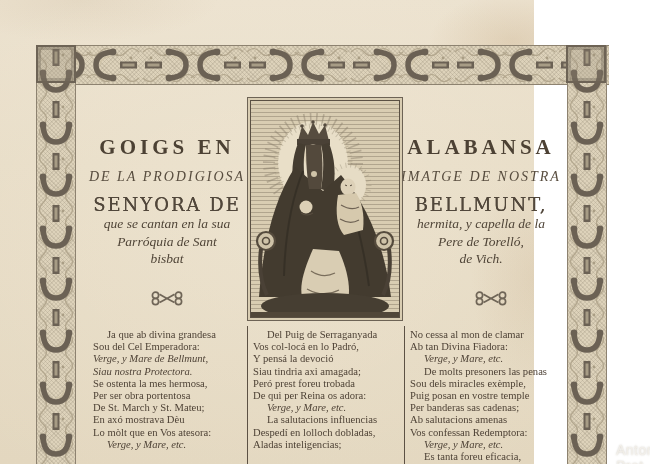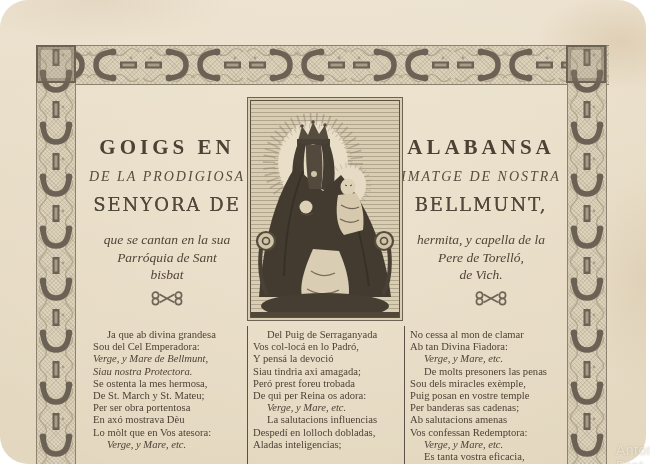--- a/index.html
+++ b/index.html
@@ -1,25 +1,24 @@
 <!DOCTYPE html>
 <html><head>
 <meta charset="utf-8">
 <style>
   html,body{margin:0;padding:0;width:650px;height:464px;overflow:hidden;
     font-family:"Liberation Serif", serif;}
-  .page{position:relative;width:646px;height:464px;
+  .page{position:relative;width:534px;height:464px;
     background-color:#e8ddc7;
     background-image:
       radial-gradient(ellipse 120px 70px at 96% 9%, rgba(175,135,85,.20), transparent 70%),
       radial-gradient(ellipse 90px 160px at 100% 60%, rgba(168,132,88,.12), transparent 70%),
       radial-gradient(ellipse 200px 60px at 15% 0%, rgba(160,128,88,.10), transparent 70%),
       radial-gradient(ellipse 500px 380px at 50% 50%, rgba(255,250,238,.20), transparent 80%),
       linear-gradient(180deg,#ece2cf 0%, #e8ddc7 35%, #e3d7bf 100%);
-    border-radius: 28px;
   }
   
   .band{position:absolute;
     background-color:#ddd2ba;
     background-image:
       repeating-linear-gradient(45deg, rgba(140,130,110,.22) 0 1px, transparent 1px 3px),
       repeating-linear-gradient(-45deg, rgba(140,130,110,.18) 0 1px, transparent 1px 3px);}
   .band svg{display:block}
   .band-top{left:37px;top:45px;width:572px;height:38px;border-top:1px solid #8d8270;border-bottom:1px solid #8d8270;}
   .band-left{left:36px;top:45px;width:38px;height:419px;border-left:1px solid #8d8270;border-right:1px solid #8d8270;}
@@ -30,21 +29,21 @@
   .corner-tr{left:566px;top:45px}
   
   .head-block{position:absolute;top:132px;text-align:center;color:#4c4134;}
   .hb-left{left:83px;width:168px}
   .hb-right{left:396px;width:170px}
   .h-main{font-size:21px;font-weight:bold;letter-spacing:4px;line-height:22px;margin-top:4px;}
   .h-sub{font-size:14px;letter-spacing:2px;margin-top:11px;color:#574c3e;font-style:italic;}
   .h-display{font-size:18px;font-weight:normal;letter-spacing:2px;margin-top:9px;
     font-family:"DejaVu Serif", serif;color:#51473b;text-shadow:0 0 .5px #51473b;}
   .h-it{font-style:italic;font-size:13.5px;line-height:17.5px;color:#4f4437;}
-  .h-it-first{margin-top:16px}
+  .h-it-first{margin-top:0}
   
   .woodcut{position:absolute;left:250px;top:100px;width:148px;height:216px;
     background-color:#d9cdb2;
     background-image:repeating-linear-gradient(0deg, rgba(82,72,58,.30) 0 1px, transparent 1px 4px);
     border:1px solid #5a5043;box-shadow:0 0 0 2px #d9cdb2, 0 0 0 3px #6d6355;}
   .woodcut svg{display:block}
   
   .fleuron{position:absolute;top:291px;width:34px;height:15px;}
   .fl-left{left:150px}
   .fl-right{left:474px}
@@ -216,22 +215,22 @@
         <use href="#fleuron8x8"></use>
       </svg>
   </div>
 
   <div class="vcol vcol-1">
       <div class="vline ind">Ja que ab divina grandesa</div>
       <div class="vline">Sou del Cel Emperadora:</div>
       <div class="vline it">Verge, y Mare de Bellmunt,</div>
       <div class="vline it">Siau nostra Protectora.</div>
       <div class="vline">Se ostenta la mes hermosa,</div>
+      <div class="vline">Per ser obra portentosa</div>
       <div class="vline">De St. March y St. Mateu;</div>
-      <div class="vline">Per ser obra portentosa</div>
       <div class="vline">En axó mostrava Dèu</div>
       <div class="vline">Lo mòlt que en Vos atesora:</div>
       <div class="vline it ind">Verge, y Mare, etc.</div>
     </div>
   <div class="vrule vrule-1"></div>
   <div class="vcol vcol-2">
       <div class="vline ind">Del Puig de Serraganyada</div>
       <div class="vline">Vos col-locá en lo Padró,</div>
       <div class="vline">Y pensá la devoció</div>
       <div class="vline">Siau tindria axi amagada;</div>
@@ -247,18 +246,18 @@
       <div class="vline">No cessa al mon de clamar</div>
       <div class="vline">Ab tan Divina Fiadora:</div>
       <div class="vline it ind">Verge, y Mare, etc.</div>
       <div class="vline ind">De molts presoners las penas</div>
       <div class="vline">Sou dels miracles exèmple,</div>
       <div class="vline">Puig posan en vostre temple</div>
       <div class="vline">Per banderas sas cadenas;</div>
       <div class="vline">Ab salutacions amenas</div>
       <div class="vline">Vos confessan Redemptora:</div>
       <div class="vline it ind">Verge, y Mare, etc.</div>
-      <div class="vline ind">Es tanta vostra eficacia,</div>
+      <div class="vline ind">Es tanta foreu eficacia,</div>
     </div>
 
   <div class="watermark">Antoni Prat</div>
 
 </div>
 
 </body></html>

